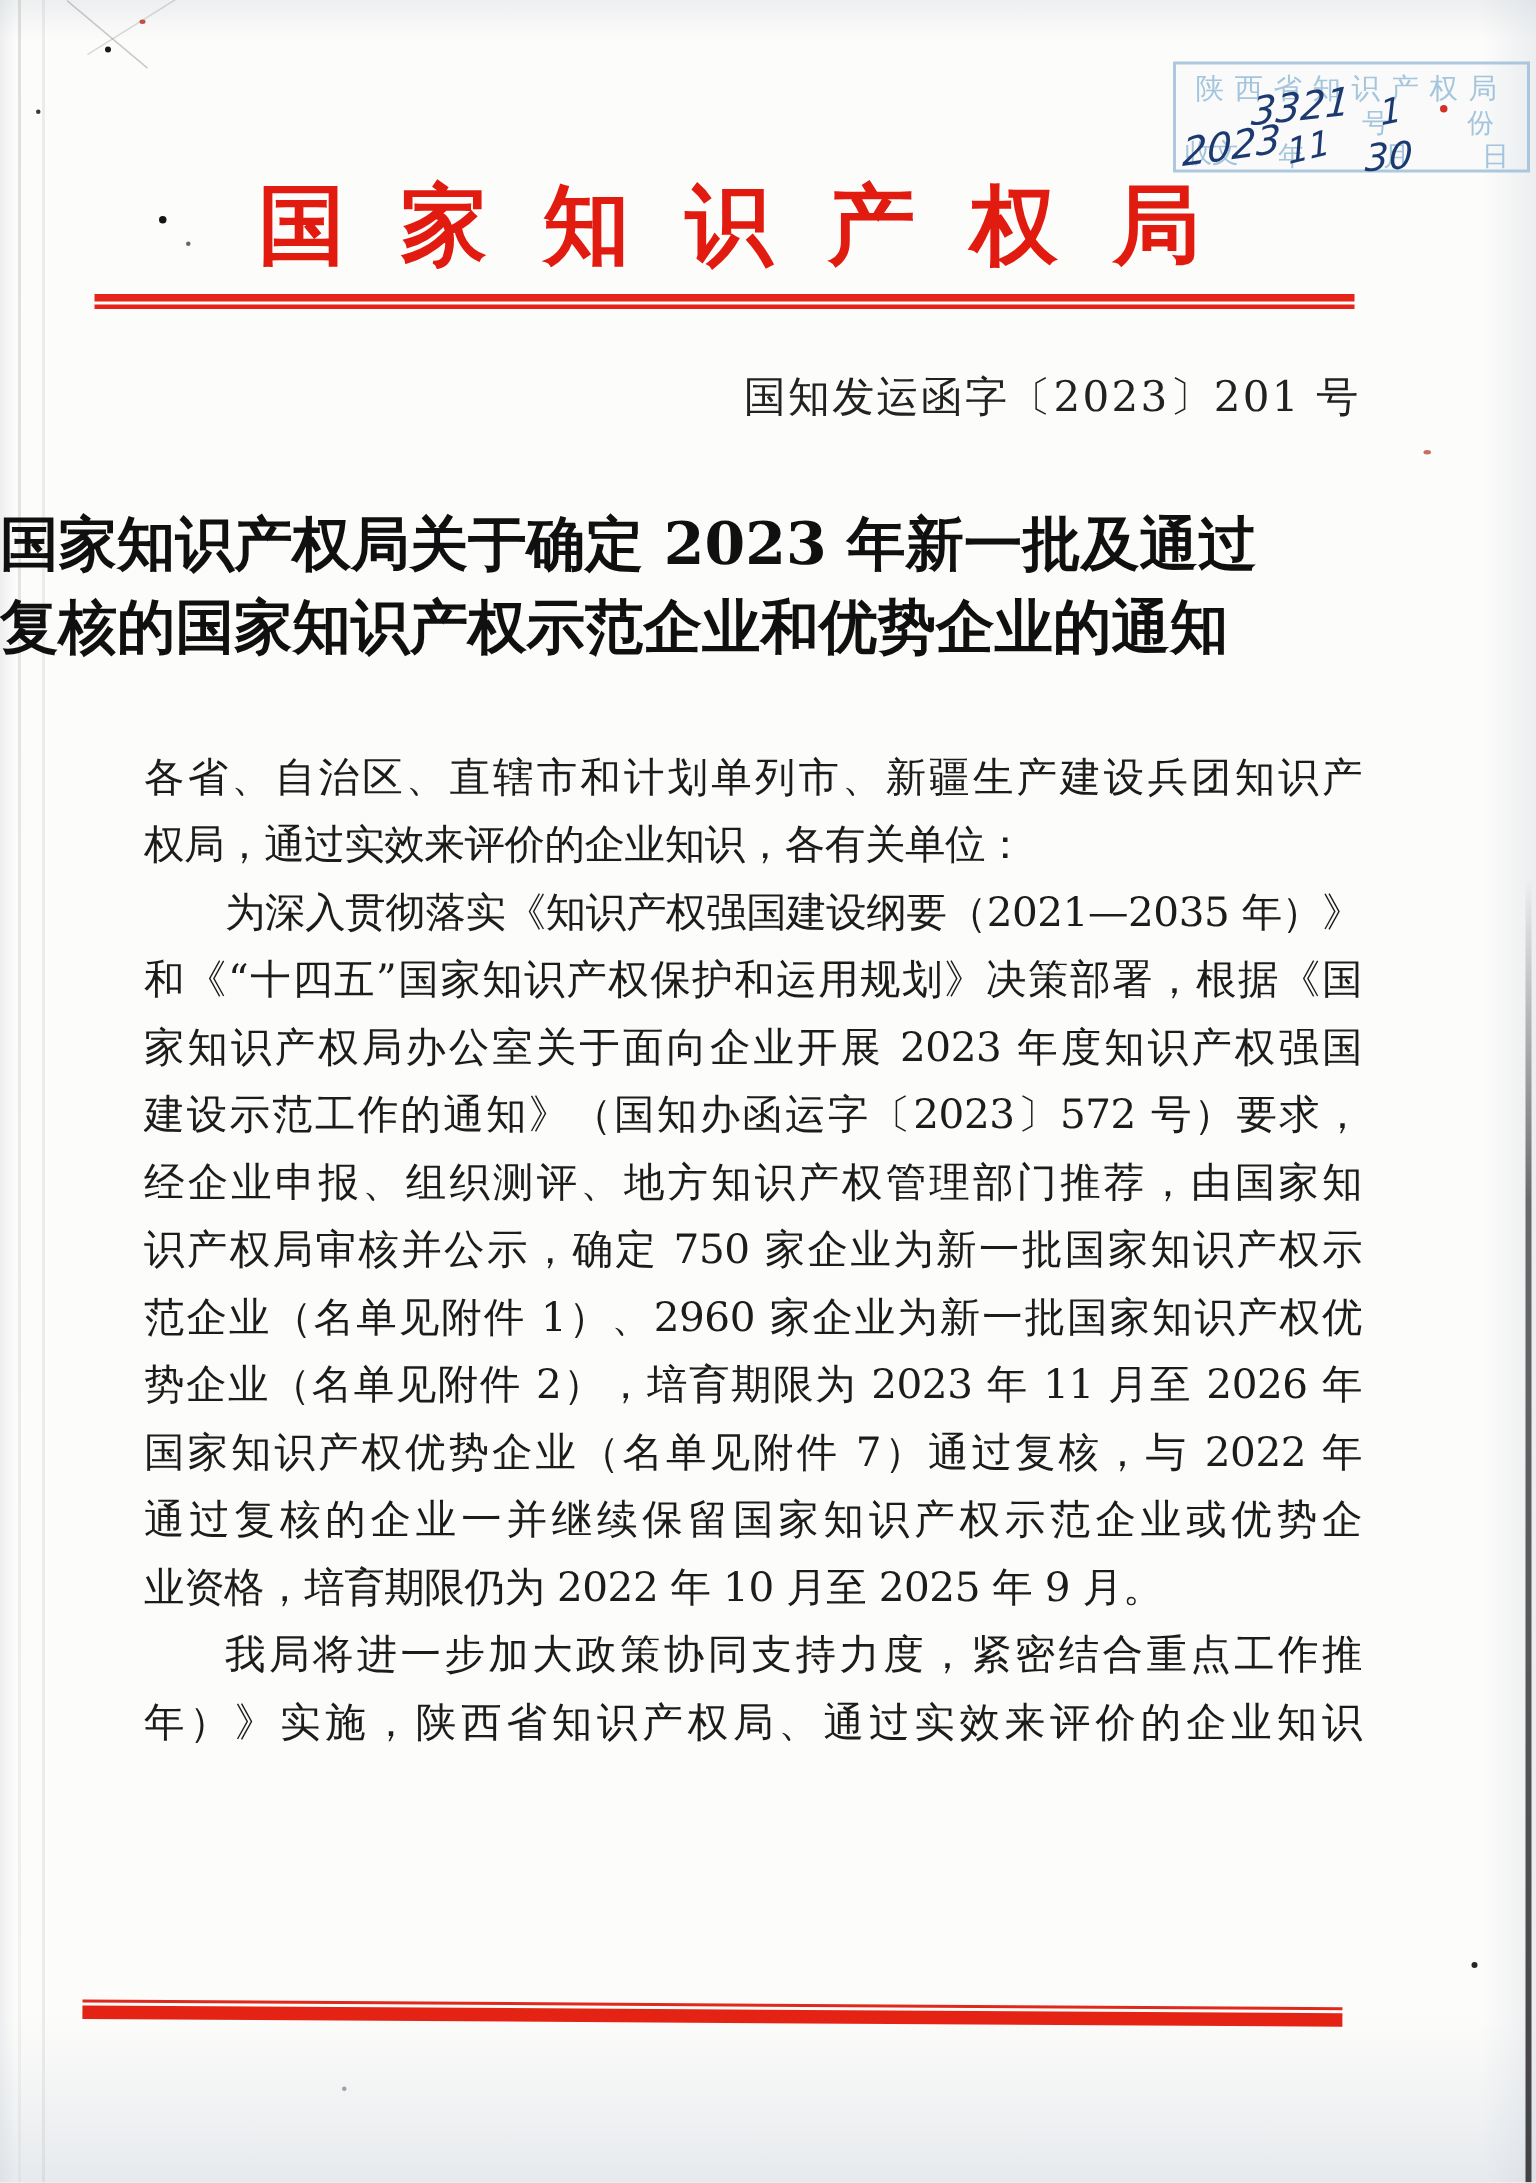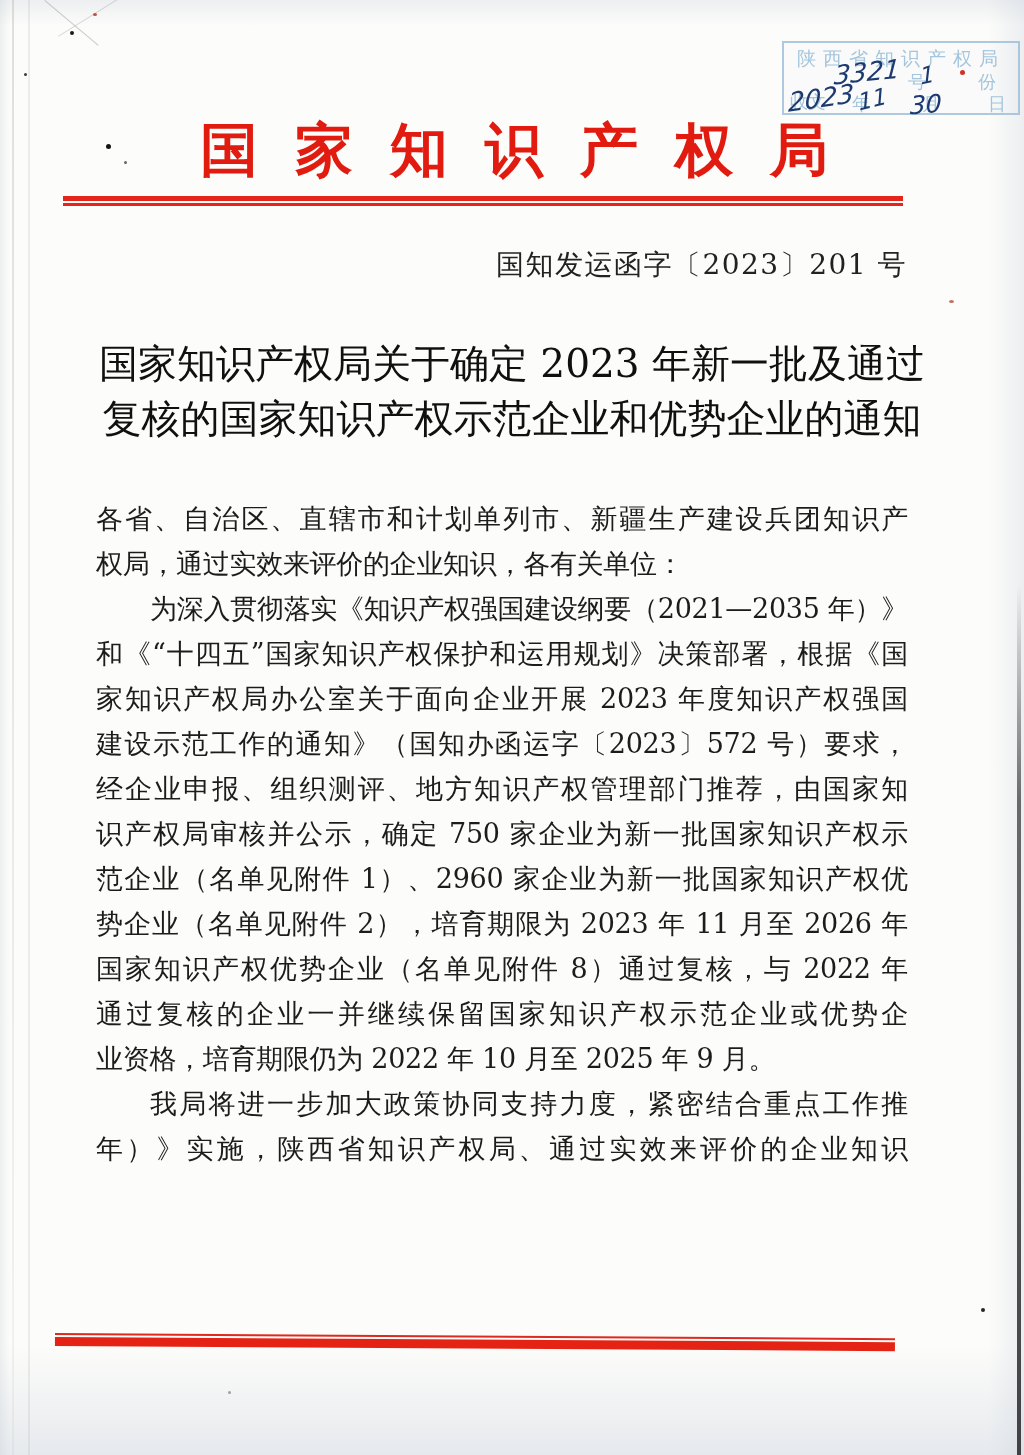--- a/index.html
+++ b/index.html
@@ -51,30 +51,30 @@
   .hw{position:absolute;color:#1c3a70;font-family:"DejaVu Sans","Liberation Sans",sans-serif;
     font-style:italic;white-space:nowrap;}
   .hw1{left:50px;top:14px;font-size:26px;transform:rotate(-6deg) skewX(-10deg);}
   .hw2{left:136px;top:19px;font-size:23px;transform:rotate(-12deg) skewX(-8deg);}
   .hw3{left:4px;top:40px;font-size:26px;transform:rotate(-8deg) skewX(-10deg);}
   .hw4{left:74px;top:43px;font-size:23px;transform:rotate(-14deg) skewX(-8deg);}
   .hw5{left:126px;top:47px;font-size:25px;transform:rotate(-4deg) skewX(-6deg);}
   .stamp-speck{position:absolute;left:176px;top:27px;width:5px;height:5px;background:#cf3328;border-radius:50%;}
   
   .agency{position:absolute;left:172px;top:112px;white-space:nowrap;
-    font-size:58px;font-weight:700;color:#e11b0f;letter-spacing:37px;margin-left:28px;}
+    font-size:58px;font-weight:700;color:#e11b0f;letter-spacing:37px;}
   .rule-top{position:absolute;left:63px;top:196px;width:840px;}
   .rule-top .a{height:5px;background:#e5251a;}
   .rule-top .g{height:2px;}
   .rule-top .b{height:3px;background:#e5251a;}
   .doc-number{position:absolute;top:246px;right:117px;font-size:28px;color:#222;
     letter-spacing:1.5px;white-space:nowrap;margin-left:43px;}
   
-  .doc-title{position:absolute;left:0;right:0;top:336px;text-align:center;
-    font-size:39px;font-weight:400;color:#101010;line-height:55px;}
+  .doc-title{position:absolute;left:0;right:0;top:336px;text-align:left;
+    font-size:39px;font-weight:700;color:#101010;line-height:55px;}
   .doc-title div{white-space:nowrap;}
   
   .body{position:absolute;left:96px;top:496px;width:812px;
     font-size:27px;color:#1c1c1c;letter-spacing:-0.3px;}
   .line{height:45px;line-height:45px;white-space:nowrap;overflow:hidden;}
   .line.j{white-space:normal;text-align:justify;text-align-last:justify;}
   .line.indent{text-indent:54px;}
   
   .rule-bottom{position:absolute;left:55px;top:1333px;width:840px;
     transform:rotate(0.35deg);transform-origin:left top;}
@@ -138,21 +138,21 @@
     <div class="line j">各省、自治区、直辖市和计划单列市、新疆生产建设兵团知识产</div>
     <div class="line">权局，通过实效来评价的企业知识，各有关单位：</div>
     <div class="line j indent">为深入贯彻落实《知识产权强国建设纲要（2021—2035 年）》</div>
     <div class="line j">和《“十四五”国家知识产权保护和运用规划》决策部署，根据《国</div>
     <div class="line j">家知识产权局办公室关于面向企业开展 2023 年度知识产权强国</div>
     <div class="line j">建设示范工作的通知》（国知办函运字〔2023〕572 号）要求，</div>
     <div class="line j">经企业申报、组织测评、地方知识产权管理部门推荐，由国家知</div>
     <div class="line j">识产权局审核并公示，确定 750 家企业为新一批国家知识产权示</div>
     <div class="line j">范企业（名单见附件 1）、2960 家企业为新一批国家知识产权优</div>
     <div class="line j">势企业（名单见附件 2），培育期限为 2023 年 11 月至 2026 年 10</div>
-    <div class="line j">国家知识产权优势企业（名单见附件 8）通过复核，与 2022 年</div>
+    <div class="line j">国家知识产权优势企业（名单见附件 7）通过复核，与 2022 年</div>
     <div class="line j">通过复核的企业一并继续保留国家知识产权示范企业或优势企</div>
     <div class="line">业资格，培育期限仍为 2022 年 10 月至 2025 年 9 月。</div>
     <div class="line j indent">我局将进一步加大政策协同支持力度，紧密结合重点工作推</div>
     <div class="line j">年）》实施，陕西省知识产权局、通过实效来评价的企业知识</div>
   </div>
 
   <div class="rule-bottom">
     <div class="a"></div>
       <div class="g"></div>
       <div class="b"></div>

